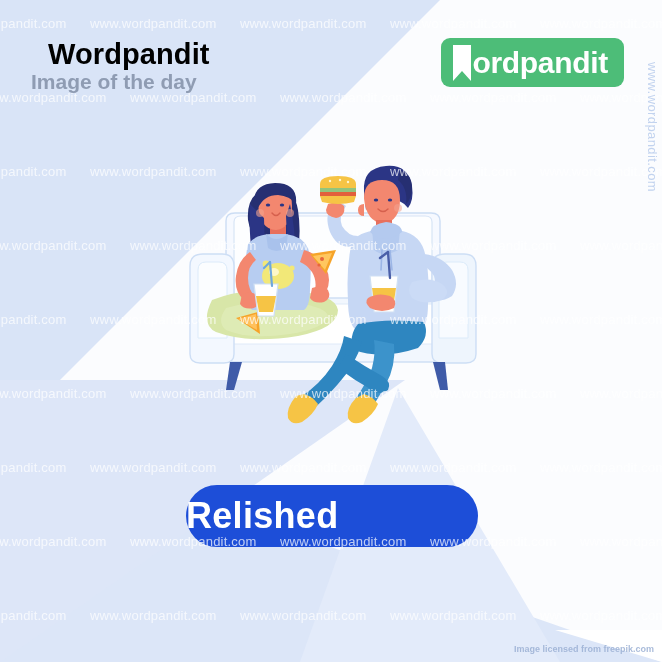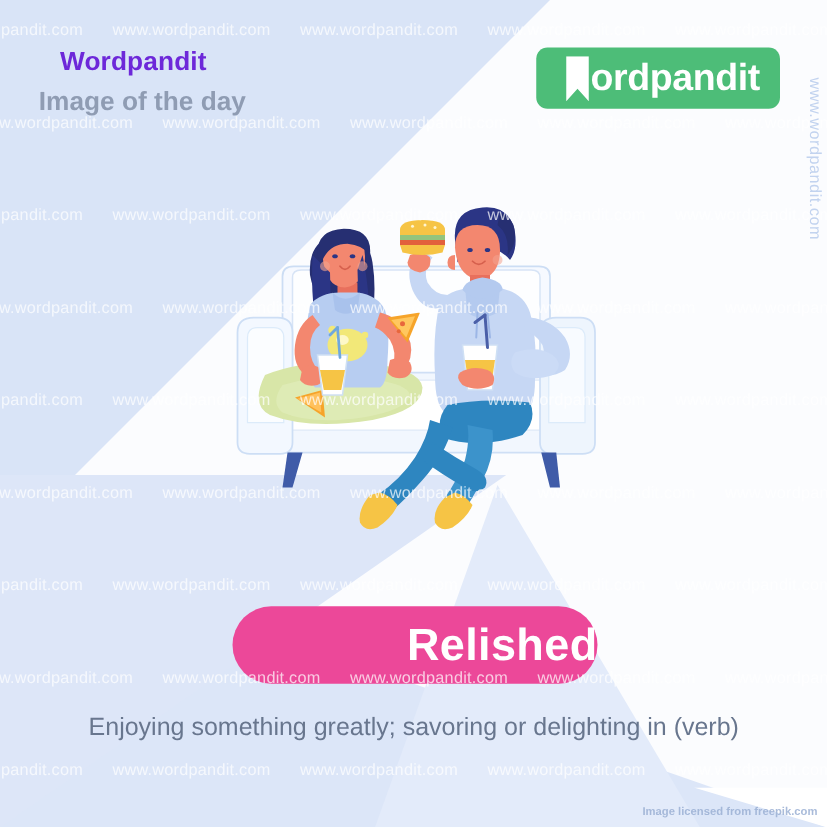--- a/index.html
+++ b/index.html
@@ -83,23 +83,23 @@
     transform: rotate(90deg);
     transform-origin: right top;
     letter-spacing: .4px;
   }
 
   
   .header-title {
     position: absolute;
     left: 48px;
     top: 38px;
-    font-size: 21px;
+    font-size: 29px;
     font-weight: bold;
-    color: #6d28d9;
+    color: #000000;
     letter-spacing: .1px;
   }
   .header-sub {
     position: absolute;
     left: 31px;
     top: 70px;
     font-size: 21px;
     font-weight: bold;
     color: #8f9cb3;
   }
@@ -108,21 +108,21 @@
   .logo {
     position: absolute;
     right: 38px;
     top: 38px;
     height: 49px;
     min-width: 172px;
     background: #4dbd78;
     border-radius: 9px;
     display: flex;
     align-items: center;
-    padding-left: 22px;
+    padding-left: 10px;
     padding-right: 16px;
   }
   .logo-bookmark {
     width: 22px;
     height: 36px;
     flex: 0 0 auto;
     margin-right: 1px;
     display: block;
   }
   .logo-text {
@@ -144,25 +144,25 @@
   }
   .illus svg { display: block; width: 100%; height: 100%; }
 
   
   .word-pill {
     position: absolute;
     left: 186px;
     top: 485px;
     width: 292px;
     height: 62px;
-    background: #ec4899;
+    background: #1d4ed8;
     border-radius: 31px;
     display: flex;
     align-items: center;
-    justify-content: flex-end;
+    justify-content: flex-start;
   }
   .word-text {
     font-size: 36px;
     font-weight: bold;
     color: #ffffff;
     letter-spacing: .3px;
   }
 
   
   .definition {
@@ -332,21 +332,20 @@
     <svg class="logo-bookmark" viewBox="0 0 22 36">
       <path d="M2 0 H20 V36 L11 26 L2 36 Z" fill="#ffffff"></path>
     </svg>
     <span class="logo-text">ordpandit</span>
   </div>
 
   <div class="word-pill">
     <span class="word-text">Relished</span>
   </div>
 
-  <div class="definition">Enjoying something greatly; savoring or delighting in (verb)</div>
 
   <div class="watermark-layer">
     <span class="wm" style="left:-60px;  top:16px;">www.wordpandit.com</span>
     <span class="wm" style="left:90px;   top:16px;">www.wordpandit.com</span>
     <span class="wm" style="left:240px;  top:16px;">www.wordpandit.com</span>
     <span class="wm" style="left:390px;  top:16px;">www.wordpandit.com</span>
     <span class="wm" style="left:540px;  top:16px;">www.wordpandit.com</span>
 
     <span class="wm" style="left:-20px;  top:90px;">www.wordpandit.com</span>
     <span class="wm" style="left:130px;  top:90px;">www.wordpandit.com</span>

